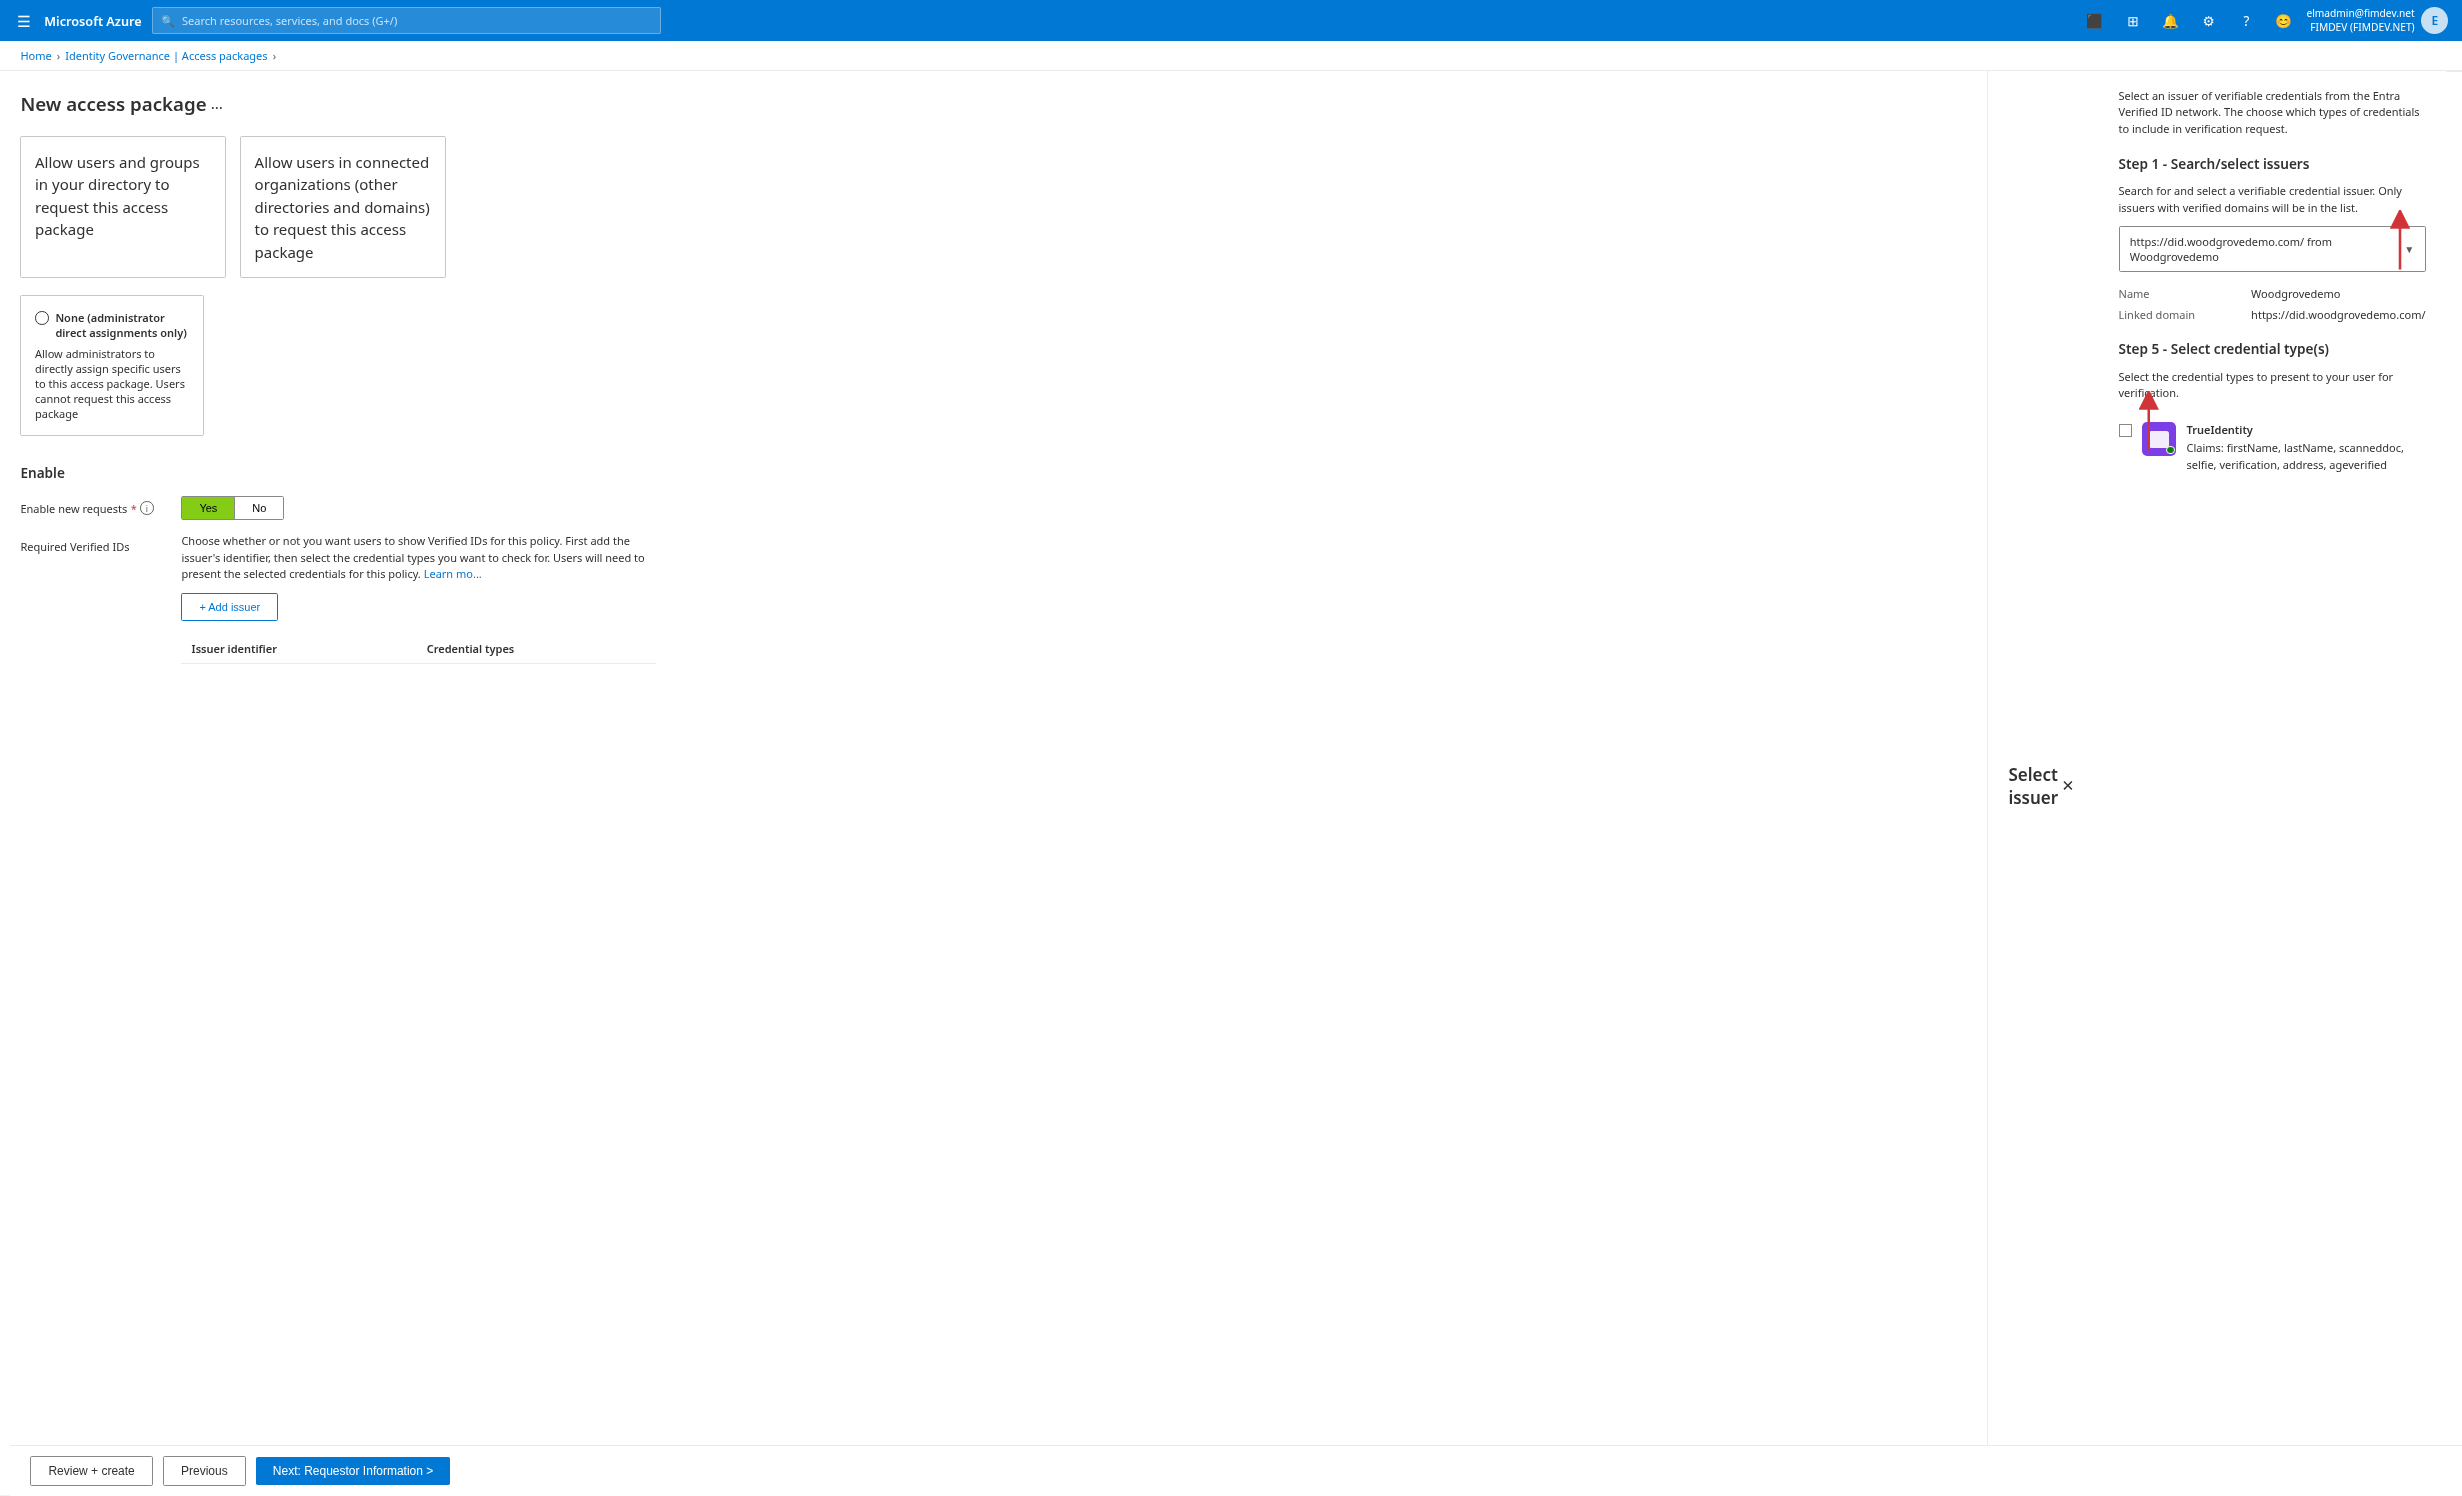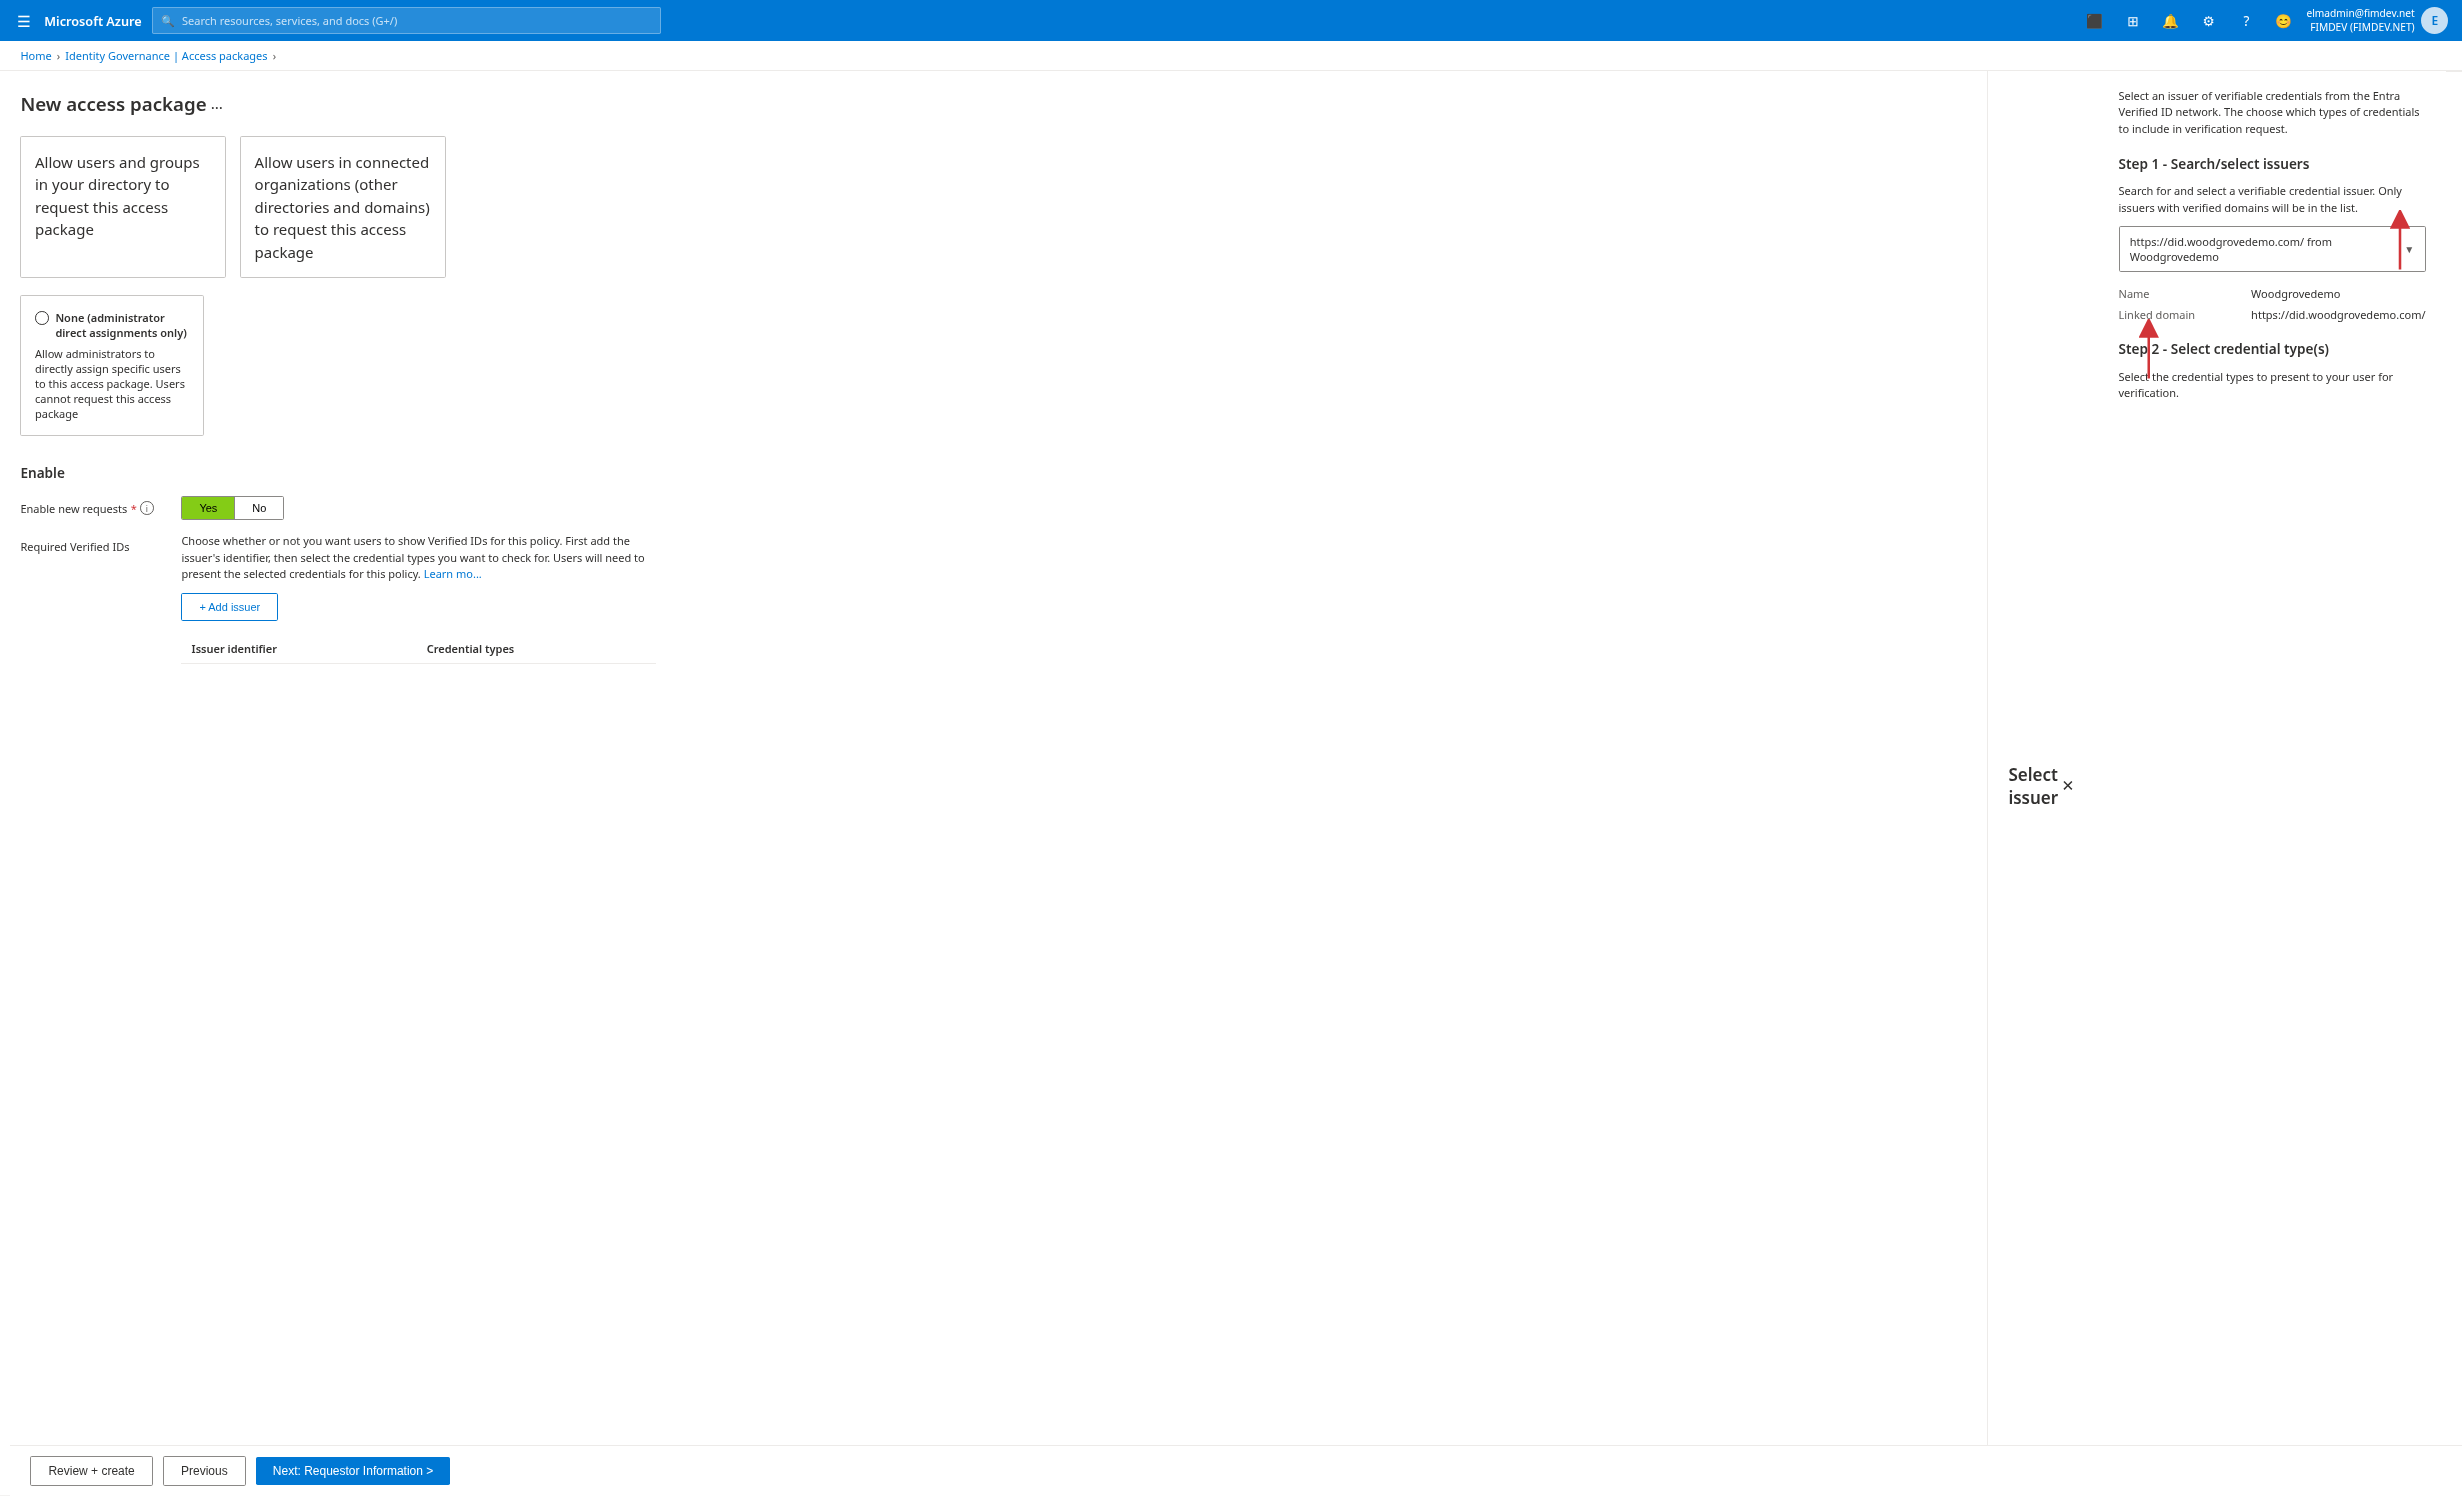--- a/index.html
+++ b/index.html
@@ -579,23 +579,34 @@
         </svg>
       </div>
 
       <div class="info-grid">
         <span class="info-key">Name</span>
         <span class="info-val">Woodgrovedemo</span>
         <span class="info-key">Linked domain</span>
         <span class="info-val">https://did.woodgrovedemo.com/</span>
       </div>
 
-      <div class="step-title">Step 2 - Select credential type(s)</div>
+      <div class="step-title">Step 5 - Select credential type(s)</div>
       <div class="step-desc">Select the credential types to present to your user for verification.</div>
 
+      <div class="credential-item">
+        <div class="cred-checkbox"></div>
+        <div class="cred-icon">
+          <div class="cred-icon-inner"></div>
+          <div class="cred-green-dot"></div>
+        </div>
+        <div>
+          <div class="cred-name">TrueIdentity</div>
+          <div class="cred-claims">Claims: firstName, lastName, scanneddoc, selfie, verification, address, ageverified</div>
+        </div>
+      </div>
 
       <div style="position:relative;">
         <svg width="34" height="68" style="position:absolute; left:17px; top:-93px; pointer-events:none;" viewBox="0 0 40 80">
           <defs>
             <marker id="arrowhead2" markerWidth="8" markerHeight="8" refX="4" refY="4" orient="auto">
               <path d="M0,0 L8,4 L0,8 Z" fill="#d13438"></path>
             </marker>
           </defs>
           <line x1="15" y1="70" x2="15" y2="10" stroke="#d13438" stroke-width="3" marker-end="url(#arrowhead2)"></line>
         </svg>

